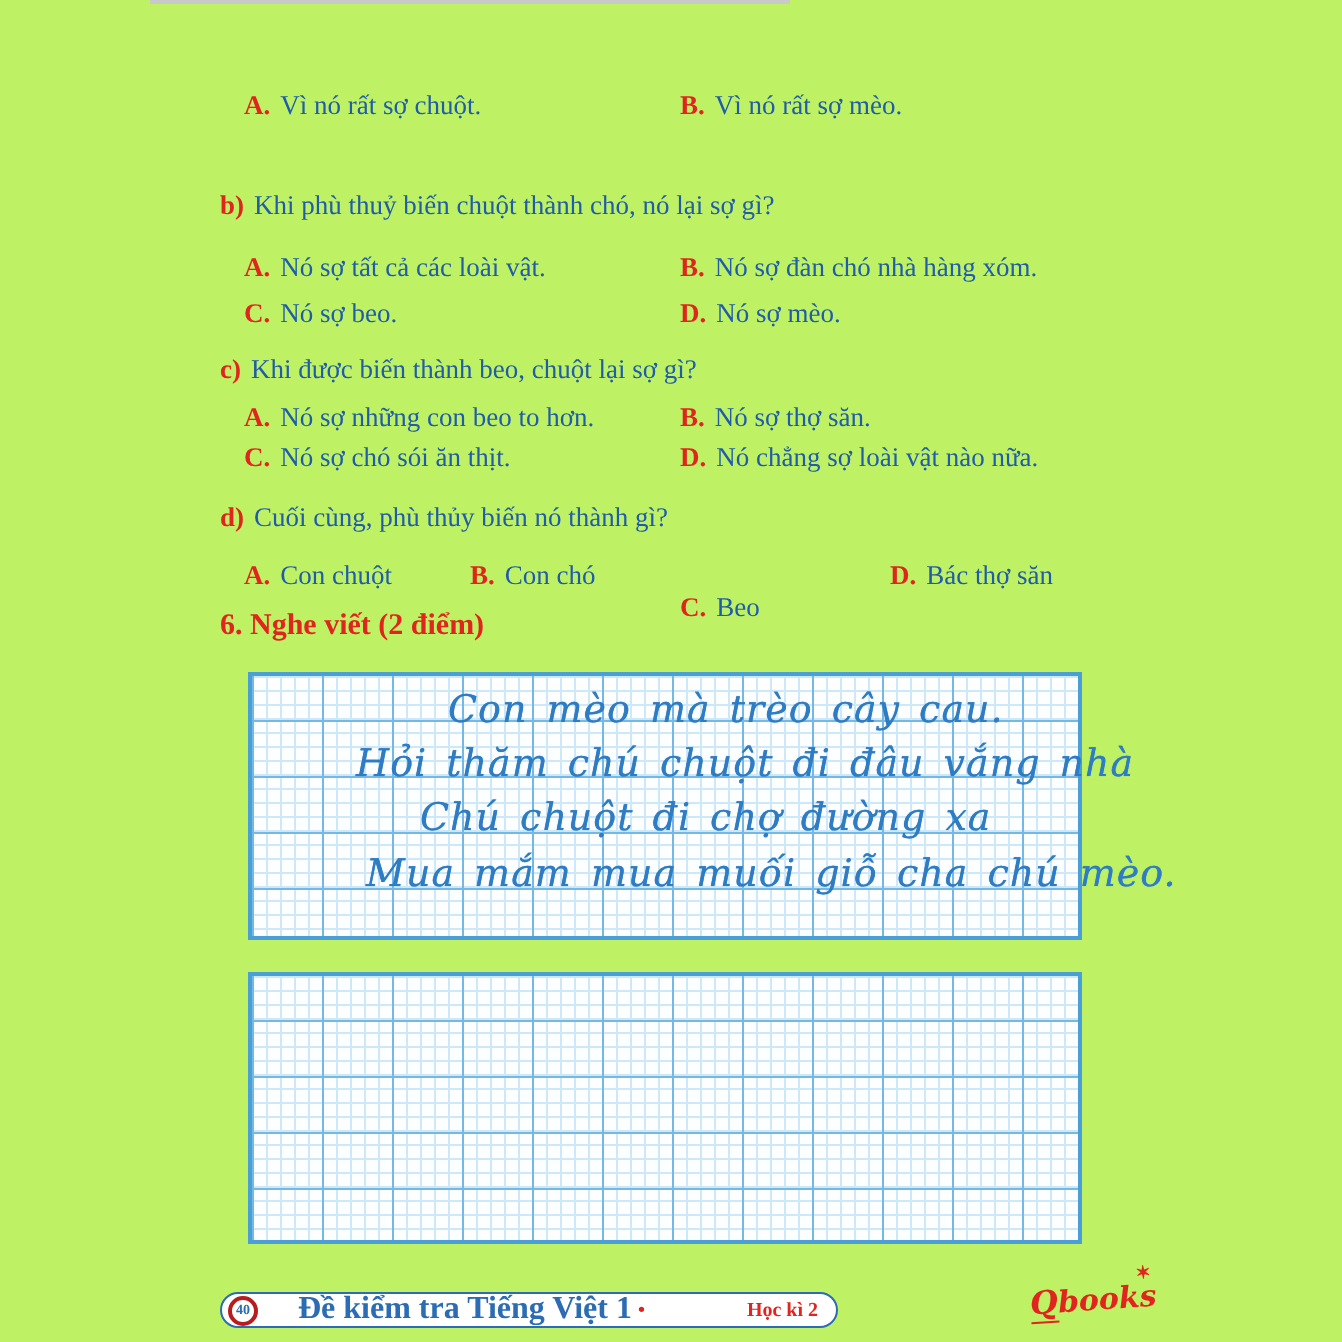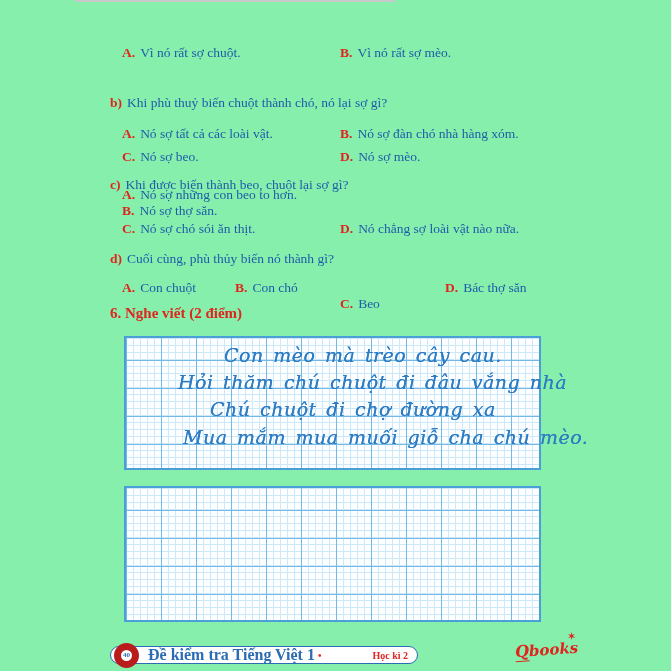--- a/index.html
+++ b/index.html
@@ -1,20 +1,20 @@
 <!DOCTYPE html>
 <html><head>
 <meta charset="utf-8">
 <style>
   html,body{margin:0;padding:0;}
   body{background:#ffffff;}
   .page{
     position:relative;
     width:671px;height:671px;
-    background:#86efac;
+    background:#bef264;
     font-family:"Liberation Serif","DejaVu Serif",serif;
     overflow:hidden;
   }
   .top-crop-line{
     position:absolute;left:75px;top:0;width:320px;height:2px;
     background:#c9c9c9;
   }
   .abs{position:absolute;}
   .qtext{font-size:13.5px;color:#1f5caa;white-space:nowrap;}
   .qlabel{font-weight:bold;color:#e0251e;margin-right:5px;}
@@ -49,23 +49,23 @@
   }
   .footer-pill{
     position:absolute;left:110px;top:646px;
     display:inline-flex;align-items:center;
     border:1.5px solid #2b6cb3;border-radius:10px;
     padding:1px 9px 1px 3px;height:14px;
     background:#ffffff;
     font-family:"Liberation Serif","DejaVu Serif",serif;
   }
   .page-num-circle{
-    width:11px;height:11px;border:7px solid #b91c1c;border-radius:50%;
+    width:11px;height:11px;border:2px solid #b91c1c;border-radius:50%;
     display:flex;align-items:center;justify-content:center;
-    font-size:7px;color:#2b6cb3;font-weight:bold;margin-right:9px;flex:0 0 auto;
+    font-size:7px;color:#2b6cb3;font-weight:bold;margin-right:20px;flex:0 0 auto;
   }
   .footer-title{font-size:16px;font-weight:bold;color:#2b6cb3;white-space:nowrap;}
   .footer-sep{font-size:10px;font-weight:bold;color:#e0251e;margin:0 3px;}
   .footer-sem{font-size:10px;font-weight:bold;color:#e0251e;white-space:nowrap;padding-left:48px;}
   .logo{
     position:absolute;left:515px;top:640px;
     color:#e0251e;font-style:italic;font-weight:bold;font-size:15px;
     font-family:"DejaVu Serif",serif;
     transform:rotate(-4deg);
     white-space:nowrap;
@@ -110,21 +110,21 @@
       <span class="letter">C.</span><span>Nó sợ beo.</span>
     </span>
     <span class="col-r">
       <span class="letter">D.</span><span>Nó sợ mèo.</span>
     </span>
   </div>
 
   <div class="abs qtext" style="left:110px;top:177px;">
     <span class="qlabel">c)</span><span>Khi được biến thành beo, chuột lại sợ gì?</span>
   </div>
-  <div class="optrow qtext" style="top:187px;flex-direction:column;">
+  <div class="optrow qtext" style="top:201px;">
     <span class="col-l">
       <span class="letter">A.</span><span>Nó sợ những con beo to hơn.</span>
     </span>
     <span class="col-r">
       <span class="letter">B.</span><span>Nó sợ thợ săn.</span>
     </span>
   </div>
   <div class="optrow qtext" style="top:221px;justify-content:space-between;">
     <span class="col-l">
       <span class="letter">C.</span><span>Nó sợ chó sói ăn thịt.</span>

